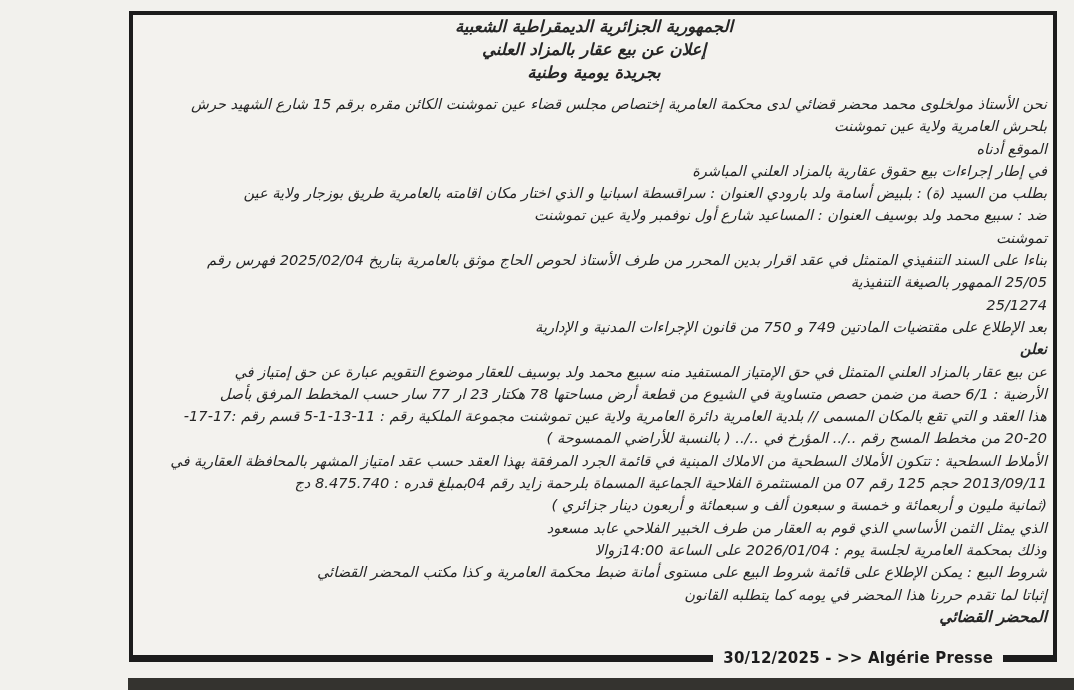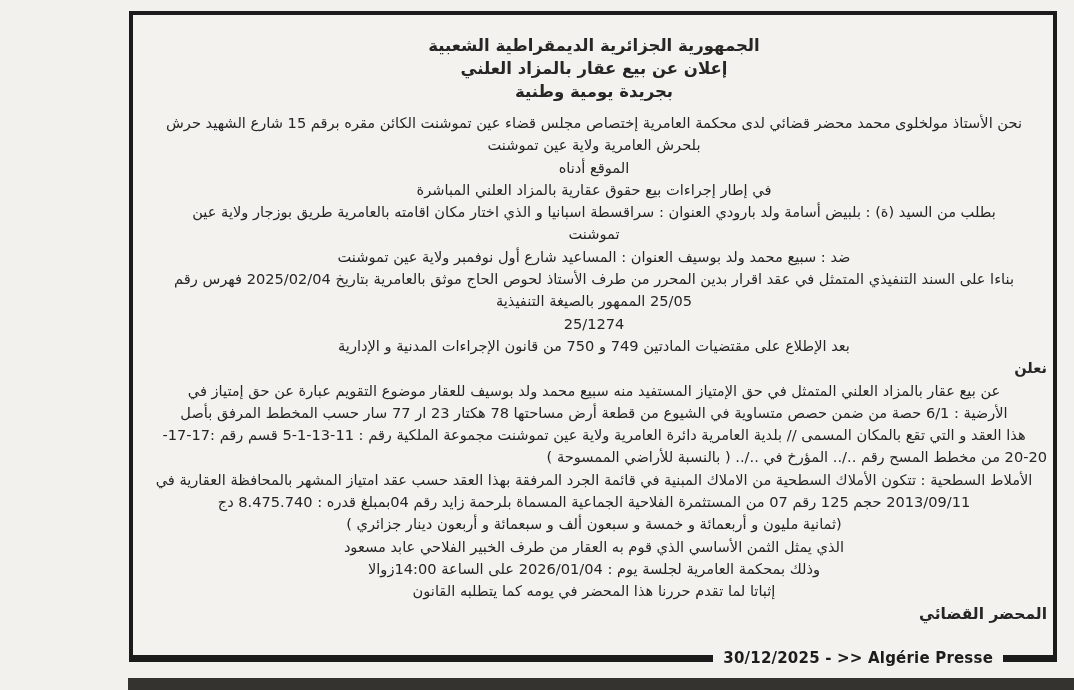--- a/index.html
+++ b/index.html
@@ -7,24 +7,24 @@
     width:1074px;height:690px;position:relative;overflow:hidden;
     background:#f2f1ed;
     font-family:"DejaVu Sans","Liberation Sans",sans-serif;
     color:#262626;
   }
   .doc-frame{
     position:absolute;left:129px;top:11px;width:928px;height:646px;
     box-sizing:border-box;border:4px solid #1c1c1c;border-bottom:none;
     background:#f3f2ee;
   }
-  .doc-content{direction:rtl;padding:19px 6px 0 8px;}
+  .doc-content{direction:rtl;padding:0 6px 0 8px;font-style:italic;}
   .hdr{text-align:center;font-weight:bold;font-size:16.5px;line-height:23px;}
   .body-block{margin-top:9px;}
-  .ln{font-size:14.6px;line-height:22.3px;text-align:center;}
+  .ln{font-size:14.6px;line-height:22.3px;text-align:right;}
   .cen{text-align:right;}
   .bold{font-weight:bold;}
   .sig{text-align:right;padding-left:22px;font-weight:bold;font-size:15.5px;}
   .doc-footer{
     position:absolute;left:129px;top:646px;width:928px;height:24px;
     display:flex;align-items:center;direction:ltr;
   }
   .rule{height:7px;background:#1c1c1c;}
   .rule-long{flex:1;}
   .rule-short{width:54px;}
@@ -45,36 +45,37 @@
     <div class="hdr">الجمهورية الجزائرية الديمقراطية الشعبية</div>
     <div class="hdr">إعلان عن بيع عقار بالمزاد العلني</div>
     <div class="hdr">بجريدة يومية وطنية</div>
 
     <div class="body-block">
       <div class="ln">نحن الأستاذ مولخلوى محمد محضر قضائي لدى محكمة العامرية إختصاص مجلس قضاء عين تموشنت الكائن مقره برقم 15 شارع الشهيد حرش</div>
       <div class="ln">بلحرش العامرية ولاية عين تموشنت</div>
       <div class="ln">الموقع أدناه</div>
       <div class="ln">في إطار إجراءات بيع حقوق عقارية بالمزاد العلني المباشرة</div>
       <div class="ln">بطلب من السيد (ة) : بلبيض أسامة ولد بارودي  العنوان : سراقسطة اسبانيا و الذي اختار مكان اقامته  بالعامرية طريق بوزجار ولاية عين</div>
+      <div class="ln">ضد : سبيع  محمد ولد بوسيف  العنوان : المساعيد شارع أول نوفمبر  ولاية عين تموشنت</div>
       <div class="ln">تموشنت</div>
-      <div class="ln">ضد : سبيع  محمد ولد بوسيف  العنوان : المساعيد شارع أول نوفمبر  ولاية عين تموشنت</div>
       <div class="ln">بناءا على السند التنفيذي المتمثل في عقد اقرار بدين المحرر من طرف الأستاذ  لحوص الحاج موثق بالعامرية بتاريخ  2025/02/04  فهرس رقم</div>
       <div class="ln">25/05   الممهور بالصيغة التنفيذية</div>
       <div class="ln">25/1274</div>
       <div class="ln">بعد الإطلاع على مقتضيات المادتين 749  و  750 من قانون الإجراءات المدنية و الإدارية</div>
       <div class="ln cen bold">نعلن</div>
       <div class="ln">عن بيع عقار بالمزاد العلني المتمثل في حق الإمتياز المستفيد منه  سبيع محمد ولد بوسيف  للعقار موضوع التقويم عبارة عن حق إمتياز في</div>
       <div class="ln">الأرضية : 6/1 حصة من ضمن حصص متساوية في الشيوع من قطعة أرض مساحتها 78 هكتار 23 ار 77 سار حسب المخطط المرفق بأصل</div>
       <div class="ln">هذا العقد و التي تقع بالمكان المسمى // بلدية العامرية دائرة العامرية ولاية عين تموشنت مجموعة الملكية رقم : 11-13-1-5 قسم رقم :17-17-</div>
       <div class="ln cen">20-20 من مخطط المسح رقم ../.. المؤرخ في ../.. ( بالنسبة للأراضي الممسوحة )</div>
       <div class="ln">الأملاط السطحية : تتكون الأملاك السطحية من الاملاك المبنية في قائمة الجرد المرفقة بهذا العقد حسب عقد امتياز المشهر بالمحافظة العقارية في</div>
       <div class="ln">2013/09/11 حجم 125 رقم 07 من المستثمرة الفلاحية الجماعية المسماة بلرحمة زايد رقم 04بمبلغ قدره : 8.475.740 دج</div>
       <div class="ln">(ثمانية مليون و أربعمائة و خمسة و سبعون ألف و سبعمائة و أربعون دينار جزائري )</div>
       <div class="ln">الذي يمثل الثمن الأساسي الذي قوم به العقار من طرف الخبير الفلاحي عابد مسعود</div>
       <div class="ln">وذلك بمحكمة العامرية لجلسة يوم : 2026/01/04 على الساعة  14:00زوالا</div>
+      <div class="ln">شروط البيع : يمكن الإطلاع على قائمة شروط البيع على مستوى أمانة ضبط محكمة العامرية و كذا مكتب المحضر القضائي</div>
       <div class="ln">إثباتا لما تقدم حررنا هذا المحضر في يومه كما يتطلبه القانون</div>
       <div class="ln sig">المحضر القضائي</div>
     </div>
   </div>
 </div>
 
 <div class="doc-footer">
   <div class="rule rule-long"></div>
   <div class="footer-text">30/12/2025 - &gt;&gt; Algérie Presse</div>
   <div class="rule rule-short"></div>

